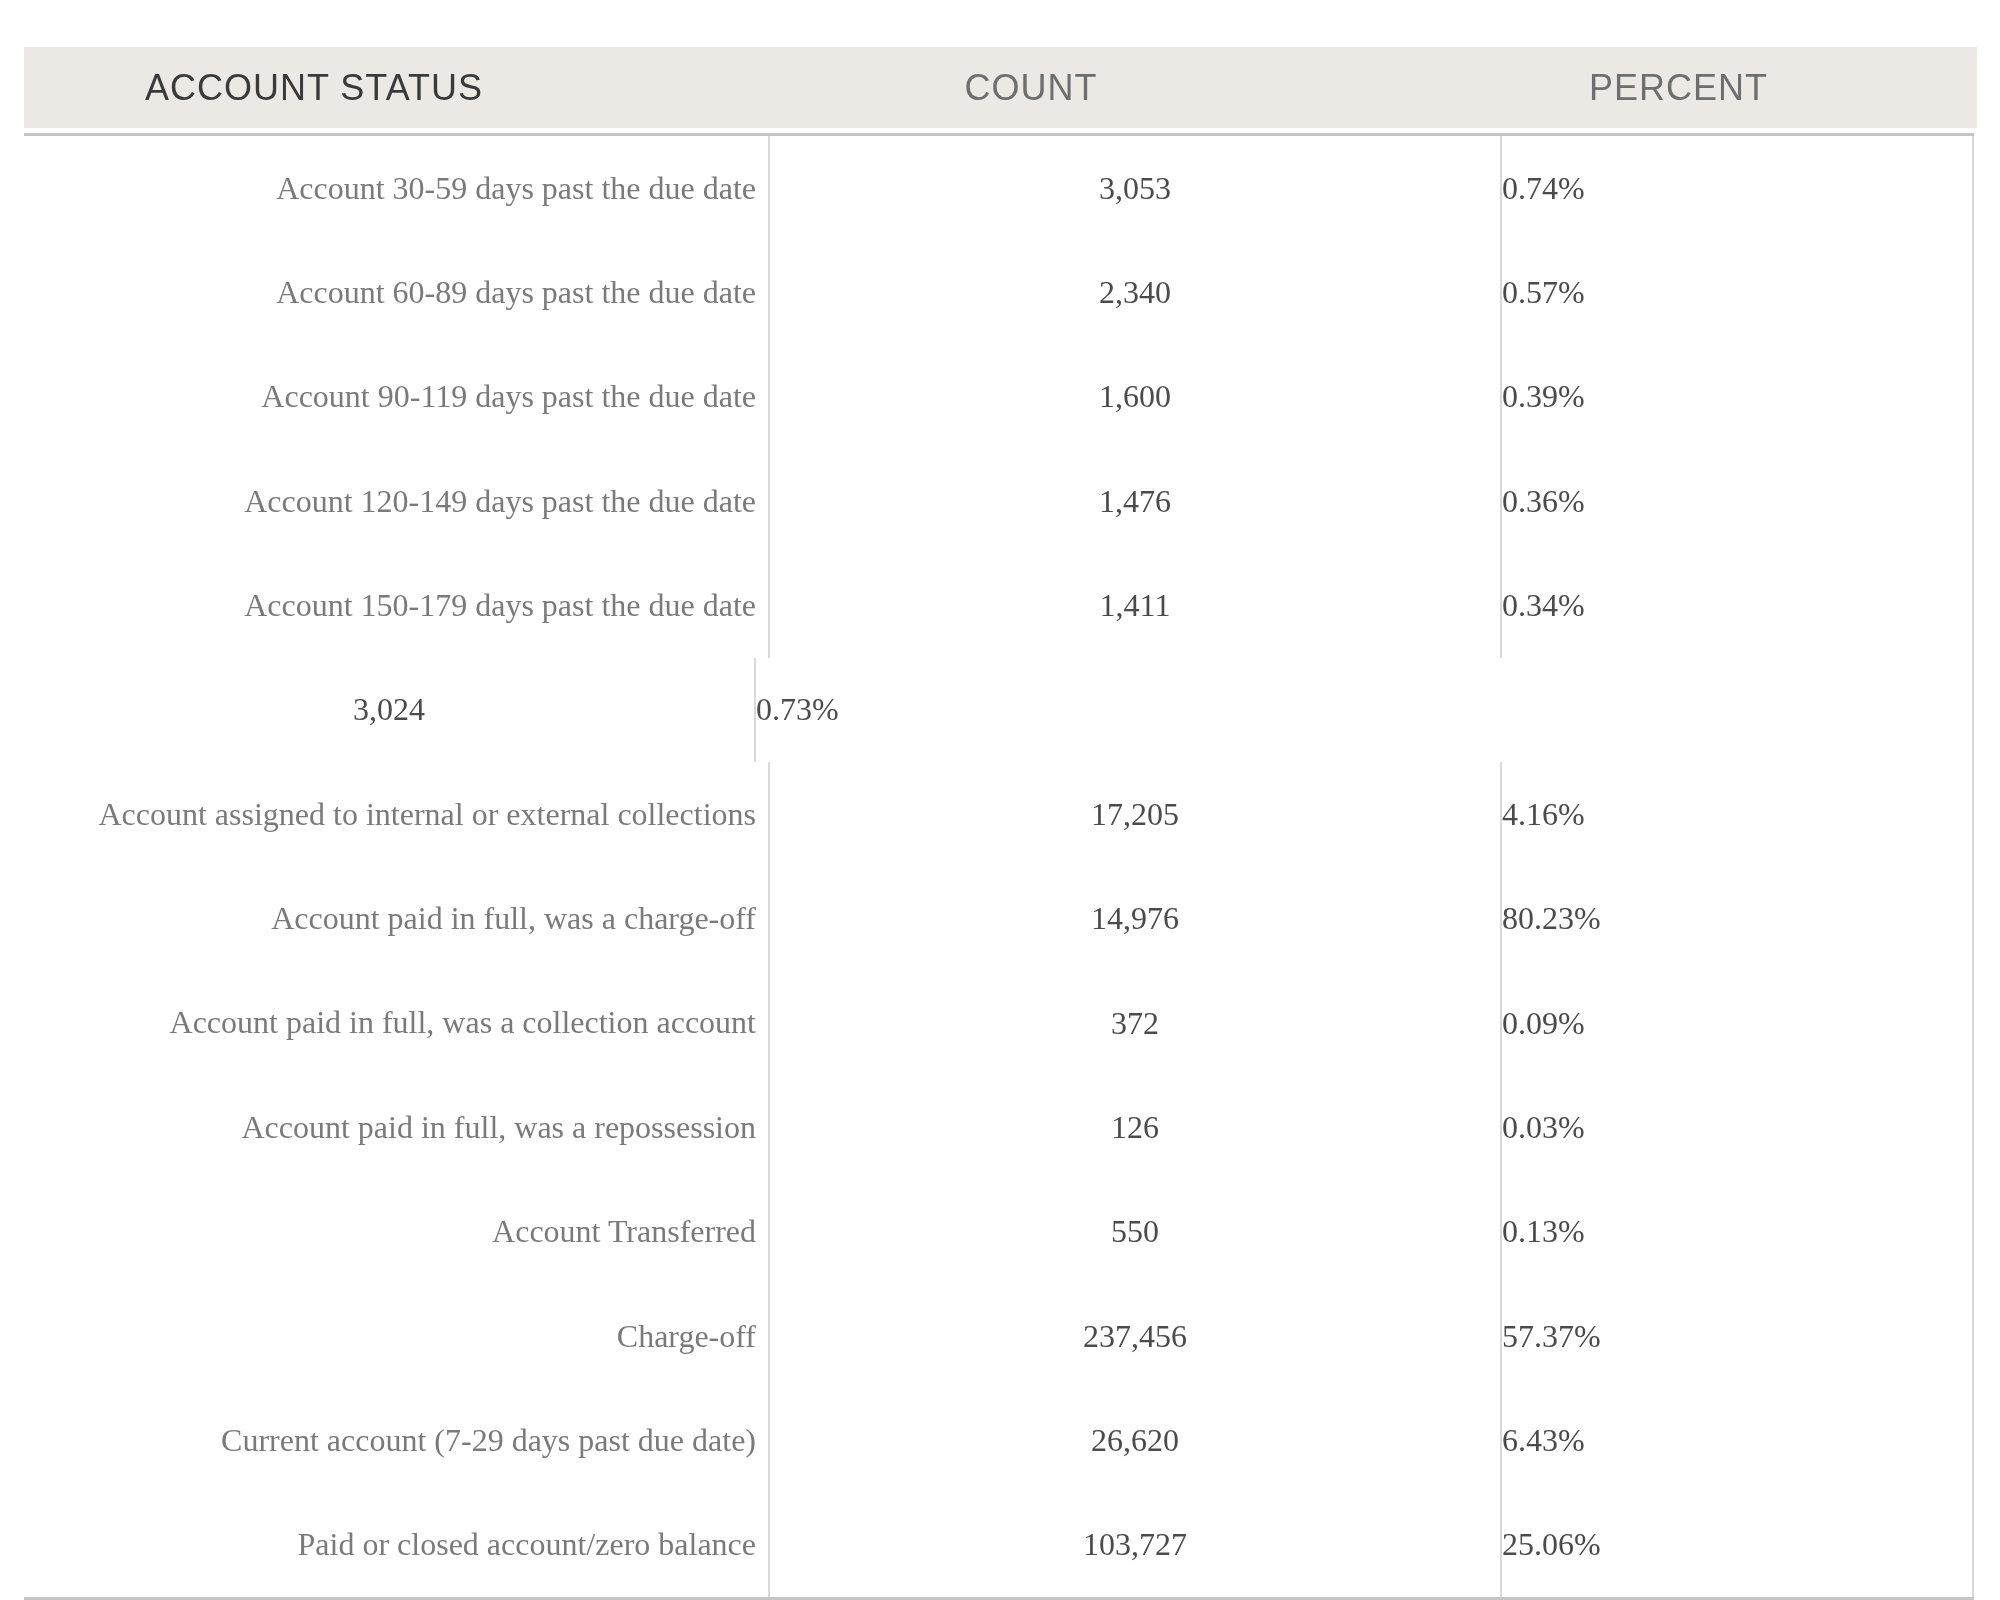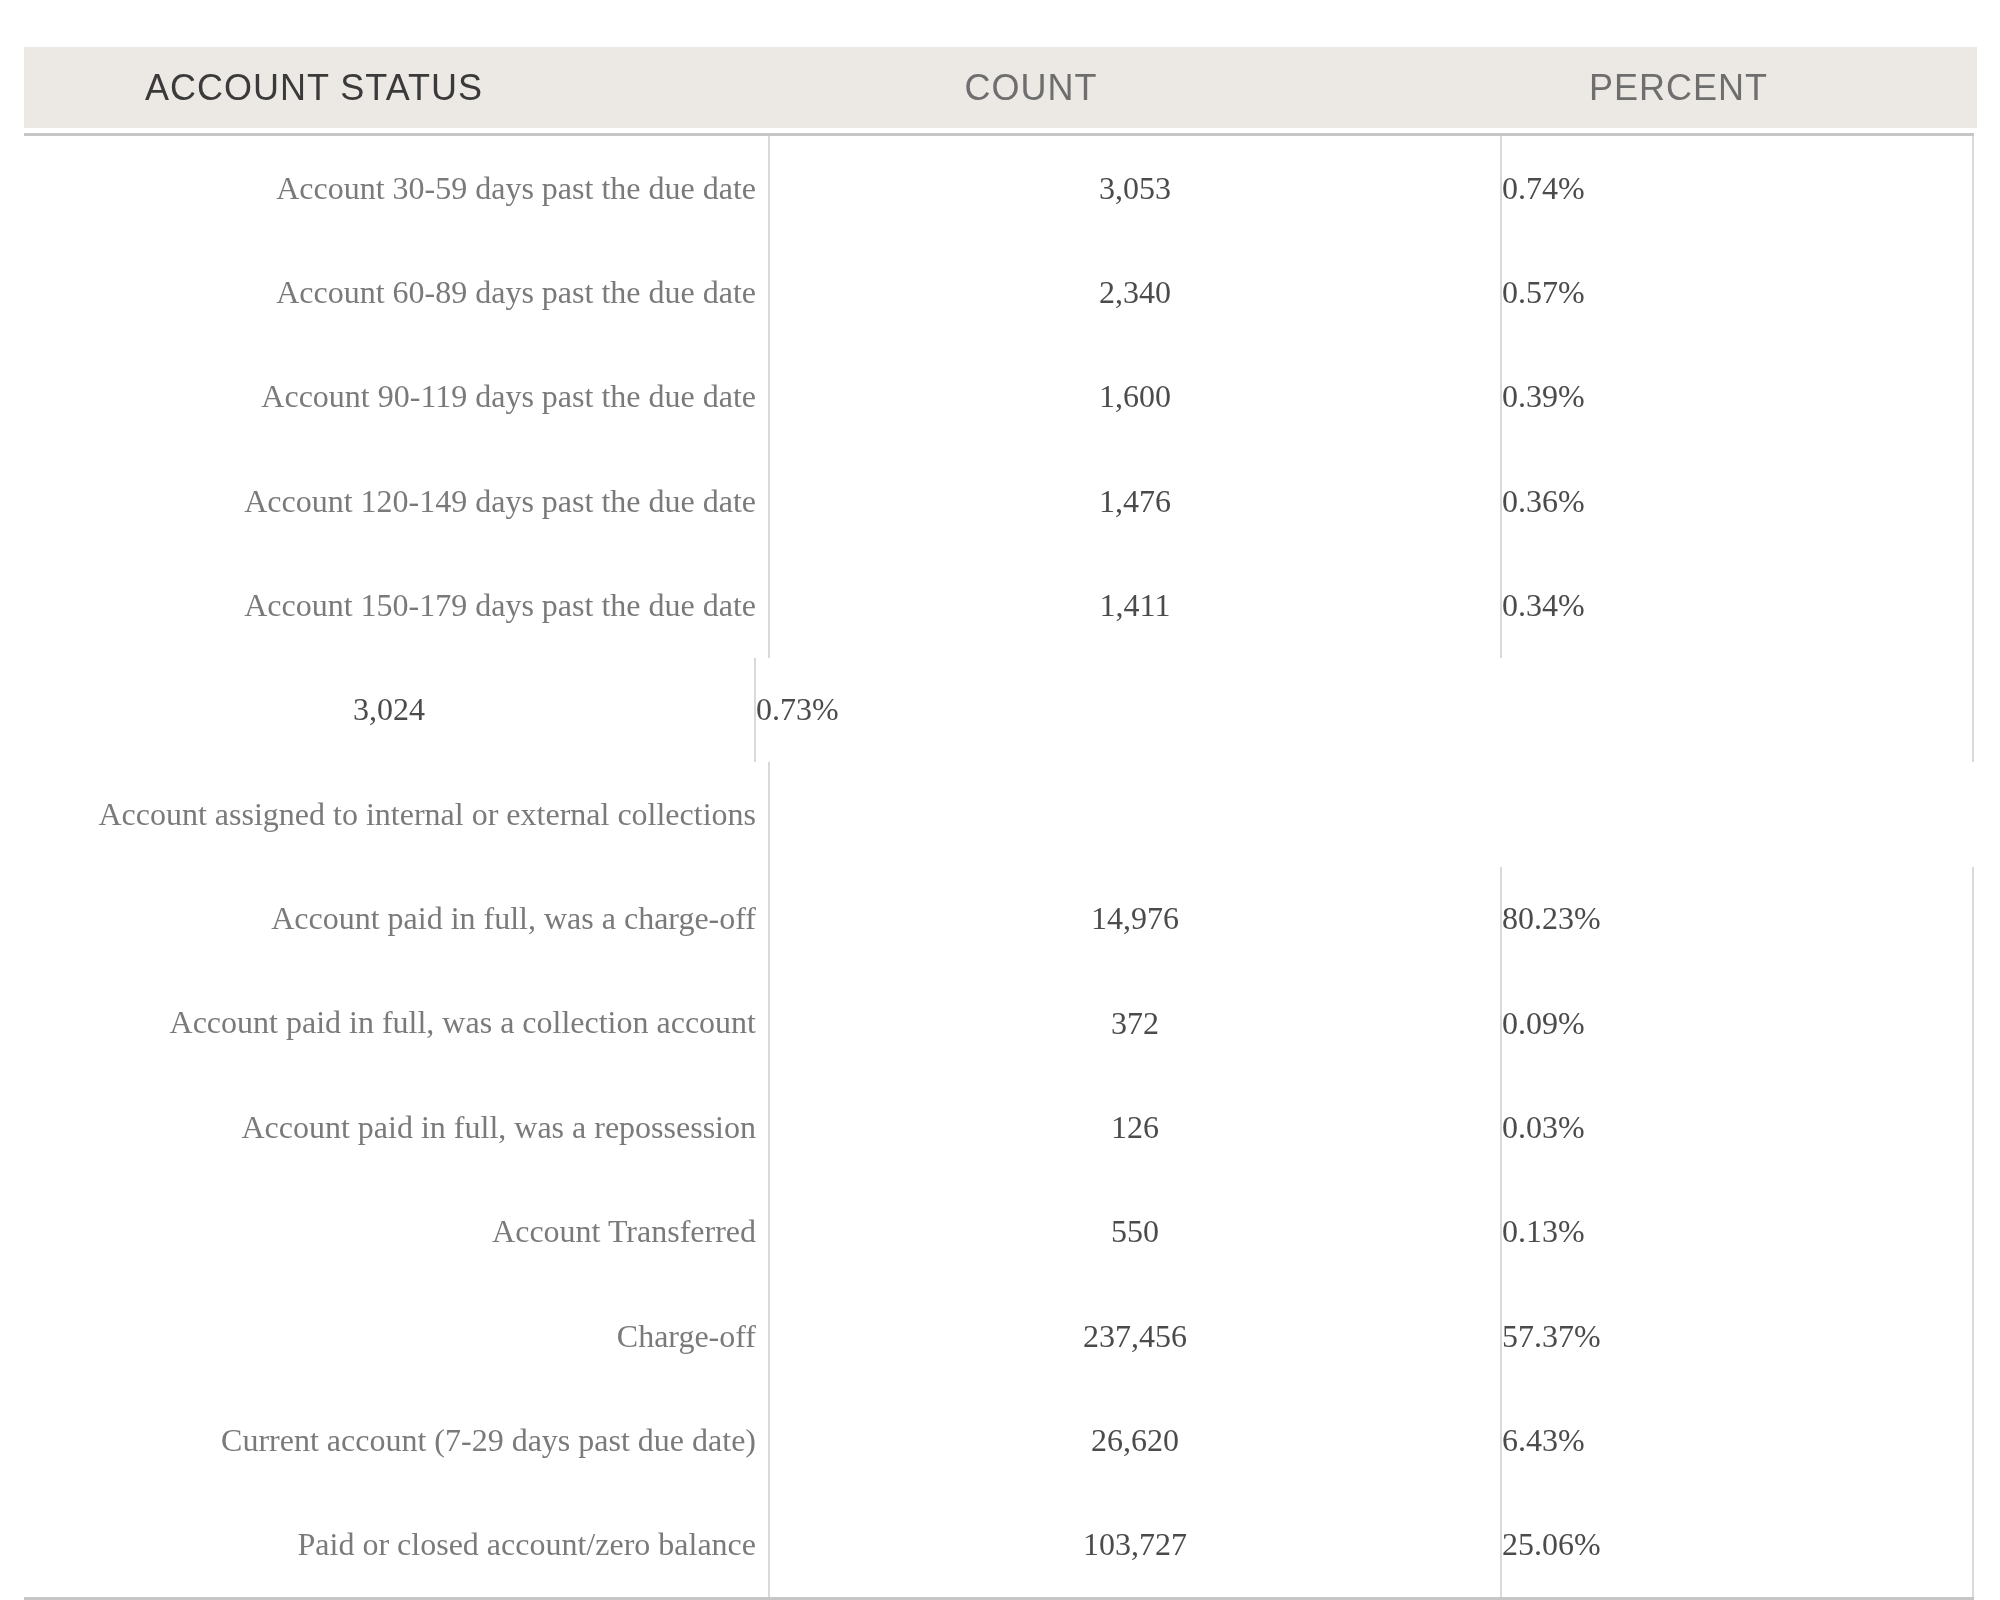--- a/index.html
+++ b/index.html
@@ -176,20 +176,26 @@
       </div>
       <div class="cell cell-percent">
         <span class="percent-label">0.73%</span>
       </div>
     </div>
 
     <div class="row">
       <div class="cell cell-status">
         <span class="status-label">Account assigned to internal or external collections</span>
       </div>
+      <div class="cell cell-count">
+        <span class="count-label">17,205</span>
+      </div>
+      <div class="cell cell-percent">
+        <span class="percent-label">4.16%</span>
+      </div>
     </div>
 
     <div class="row">
       <div class="cell cell-status">
         <span class="status-label">Account paid in full, was a charge-off</span>
       </div>
       <div class="cell cell-count">
         <span class="count-label">14,976</span>
       </div>
       <div class="cell cell-percent">

